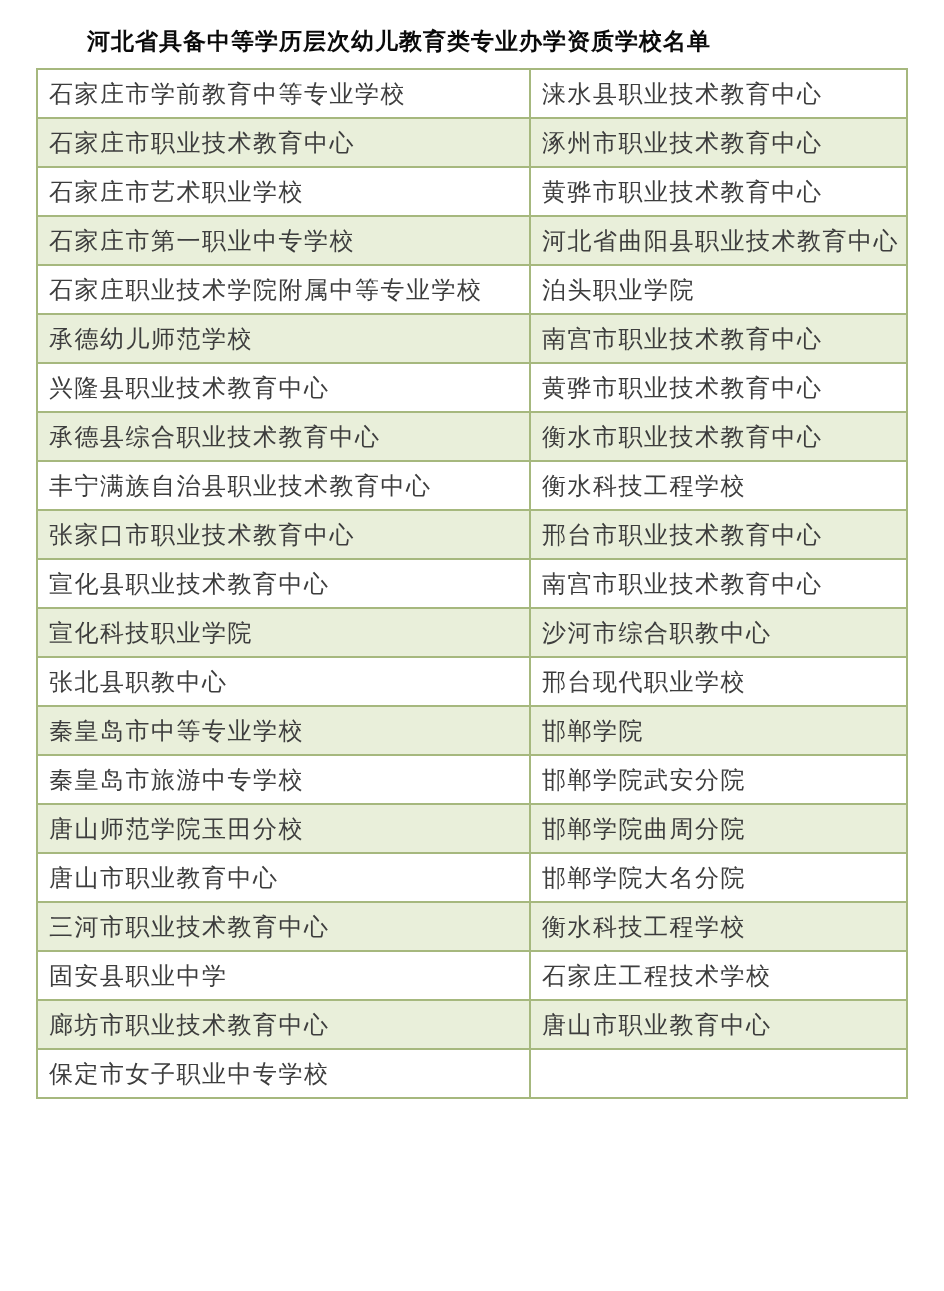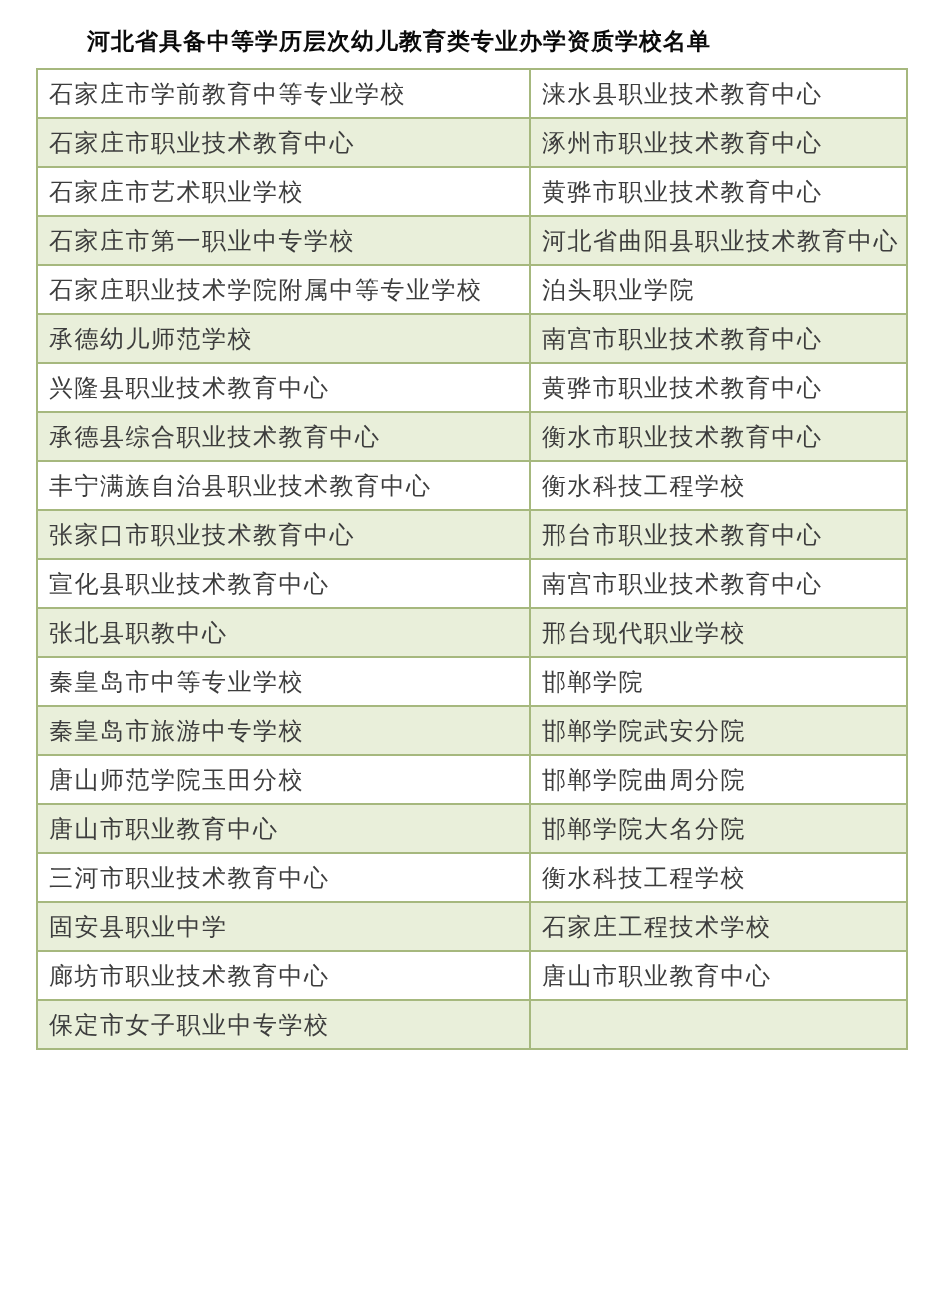--- a/index.html
+++ b/index.html
@@ -109,20 +109,24 @@
         </tr>
         <tr>
           <td>张家口市职业技术教育中心</td>
           <td>邢台市职业技术教育中心</td>
         </tr>
         <tr>
           <td>宣化县职业技术教育中心</td>
           <td>南宫市职业技术教育中心</td>
         </tr>
         <tr>
+          <td>宣化科技职业学院</td>
+          <td>沙河市综合职教中心</td>
+        </tr>
+        <tr>
           <td>张北县职教中心</td>
           <td>邢台现代职业学校</td>
         </tr>
         <tr>
           <td>秦皇岛市中等专业学校</td>
           <td>邯郸学院</td>
         </tr>
         <tr>
           <td>秦皇岛市旅游中专学校</td>
           <td>邯郸学院武安分院</td>

